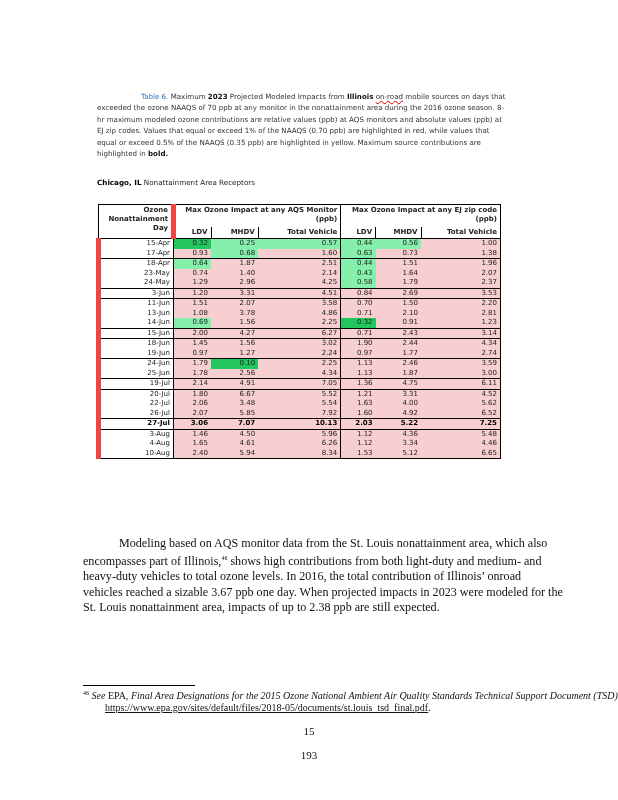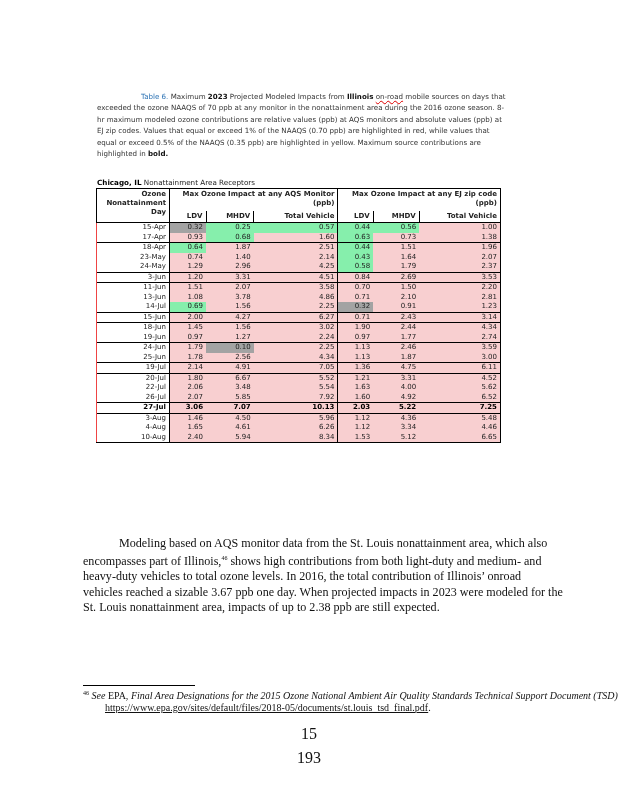--- a/index.html
+++ b/index.html
@@ -10,51 +10,51 @@
   }
   .caption .lbl { color: #2e74b5; margin-left: 44px; }
   .caption b { color: #111; }
   .squiggle { text-decoration: underline wavy #d00; text-decoration-thickness: 1px; }
   .subtitle {
     position: absolute; left: 97px; top: 178px;
     font-family: "DejaVu Sans", sans-serif; font-size: 7.2px; color: #222;
   }
   .subtitle b { color: #000; }
   table {
-    position: absolute; left: 96px; top: 188px; width: 405px;
+    position: absolute; left: 96px; top: 204px; width: 405px;
     border-collapse: collapse;
     font-family: "DejaVu Sans", sans-serif; font-size: 7px; color: #222;
   }
   th { font-weight: bold; text-align: right; vertical-align: top; padding: 1px 3px; font-size: 7px; line-height: 9px; }
   td { text-align: right; padding: 0 3px; height: 9.5px; line-height: 9.5px; }
   .bx { border: 1px solid #000; }
-  .bl { border-left: 1px solid #ef4444; margin-top: 24px; }
+  .bl { border-left: 5px solid #ef4444; margin-top: 24px; }
   .br { border-right: 1px solid #000; }
   .bt { border-top: 1px solid #000; }
   .bb { border-bottom: 1px solid #000; }
   .red { background: #f8cfd0; }
   .yel { background: #86efac; }
-  .wht { background: #a3a3a3; }
+  .wht { background: #22c55e; }
   tr.bold td { font-weight: bold; color: #000; }
   .body-text {
     position: absolute; left: 83px; top: 536px; width: 480px;
     font-family: "Liberation Serif", serif; font-size: 12.1px; line-height: 15.2px; color: #111;
   }
   .body-text .indent { display: inline-block; width: 36px; }
   .body-text sup { font-size: 6px; }
   .fn-rule { position: absolute; left: 83px; top: 685px; width: 112px; border-top: 1px solid #000; }
   .footnote {
     position: absolute; left: 83px; top: 688px; width: 540px; white-space: nowrap;
     font-family: "Liberation Serif", serif; font-size: 10px; line-height: 11.5px; color: #111;
   }
   .footnote sup { font-size: 6px; }
   .footnote a { color: #111; text-decoration: underline; margin-left: 22px; }
   .pnum {
     position: absolute; left: 0; width: 618px; text-align: center;
-    font-family: "Liberation Serif", serif; font-size: 16px; color: #111;
+    font-family: "Liberation Serif", serif; font-size: 11px; color: #111;
   }
 </style>
 </head>
 <body>
 
 <div class="caption">
   <span class="lbl">Table 6.</span><span> Maximum </span><b>2023</b><span> Projected Modeled Impacts from </span><b>Illinois</b><span> </span><span class="squiggle">on-road</span><span> mobile sources on days that exceeded the ozone NAAQS of 70 ppb at any monitor in the nonattainment area during the 2016 ozone season. 8-hr maximum modeled ozone contributions are relative values (ppb) at AQS monitors and absolute values (ppb) at EJ zip codes. Values that equal or exceed 1% of the NAAQS (0.70 ppb) are highlighted in red, while values that equal or exceed 0.5% of the NAAQS (0.35 ppb) are highlighted in yellow. Maximum source contributions are highlighted in </span><b>bold.</b>
 </div>
 
 <div class="subtitle">
@@ -144,21 +144,21 @@
       <tr>
         <td class="bl br">13-Jun</td>
         <td class="red">1.08</td>
         <td class="red">3.78</td>
         <td class="red br">4.86</td>
         <td class="red">0.71</td>
         <td class="red">2.10</td>
         <td class="red br">2.81</td>
       </tr>
       <tr>
-        <td class="bl br">14-Jul</td>
+        <td class="bl br">14-Jun</td>
         <td class="yel">0.69</td>
         <td class="red">1.56</td>
         <td class="red br">2.25</td>
         <td class="wht">0.32</td>
         <td class="red">0.91</td>
         <td class="red br">1.23</td>
       </tr>
       <tr>
         <td class="bl br bt">15-Jun</td>
         <td class="red bt">2.00</td>

